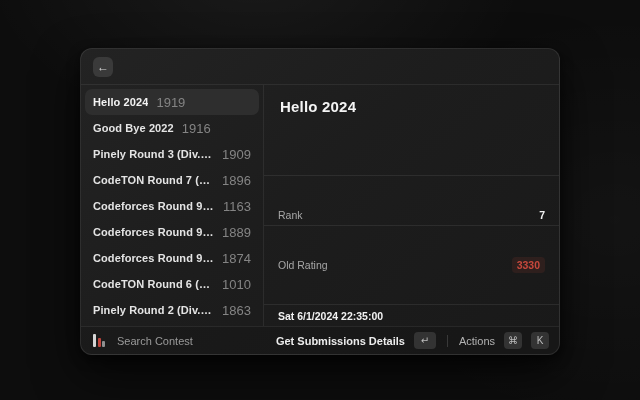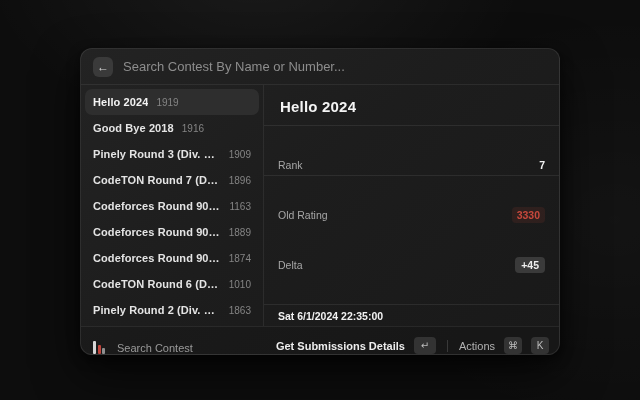--- a/index.html
+++ b/index.html
@@ -89,21 +89,21 @@
   .list-row.selected { background: #2e2e2e; }
   .row-title {
     color: #e4e4e4;
     font-size: 11px;
     font-weight: 700;
     letter-spacing: 0.1px;
     overflow: hidden;
     text-overflow: ellipsis;
   }
   .list-row.selected .row-title { color: #f3f3f3; }
-  .row-num { color: #848484; font-size: 10px; flex: 0 0 auto; }
+  .row-num { color: #848484; font-size: 13px; flex: 0 0 auto; }
 
   
   .detail-title {
     padding: 13px 16px 10px 16px;
     color: #f4f4f4;
     font-size: 15px;
     font-weight: 700;
     letter-spacing: 0.2px;
   }
   .detail-spacer { flex: 1; }
@@ -135,21 +135,21 @@
     background: #3a3a3a;
     border-radius: 4px;
     padding: 2px 6px;
   }
 
   
   .footer {
     flex: 0 0 28px;
     border-top: 1px solid rgba(255,255,255,0.07);
     display: flex;
-    align-items: flex-end;
+    align-items: center;
     padding: 0 10px;
     gap: 8px;
     background: rgba(0,0,0,0.08);
   }
   .cf-icon { display: flex; align-items: flex-end; gap: 1.5px; height: 13px; margin-left: 2px; }
   .cf-icon .bar { width: 3px; border-radius: 1px; }
   .cf-icon .b1 { height: 13px; background: #d6d6d6; }
   .cf-icon .b2 { height: 9px;  background: #c0443c; }
   .cf-icon .b3 { height: 6px;  background: #8f8f8f; }
   .footer-app { color: #9a9a9a; font-size: 11px; margin-left: 4px; }
@@ -173,32 +173,31 @@
 </style>
 </head>
 <body>
 
 <div class="window">
 
   <div class="searchbar">
     <button class="back-btn">
       <span>←</span>
     </button>
-    <input class="search-input" type="text" placeholder="Search Contest By Name or Number..." style="">
   </div>
 
   <div class="main">
 
     <div class="list-pane">
       <div class="list-row selected">
         <span class="row-title">Hello 2024</span>
         <span class="row-num">1919</span>
       </div>
       <div class="list-row">
-        <span class="row-title">Good Bye 2018</span>
+        <span class="row-title">Good Bye 2022</span>
         <span class="row-num">1916</span>
       </div>
       <div class="list-row">
         <span class="row-title">Pinely Round 3 (Div. 1 + Div. 2)</span>
         <span class="row-num">1909</span>
       </div>
       <div class="list-row">
         <span class="row-title">CodeTON Round 7 (Div. 1 + Di...</span>
         <span class="row-num">1896</span>
       </div>
@@ -232,24 +231,20 @@
 
       <div class="meta">
         <div class="meta-row sep-after">
           <span class="meta-label">Rank</span>
           <span class="val-plain">7</span>
         </div>
         <div class="meta-row">
           <span class="meta-label">Old Rating</span>
           <span class="val-red">3330</span>
         </div>
-        <div class="meta-row">
-          <span class="meta-label">Delta</span>
-          <span class="val-badge">+45</span>
-        </div>
         <div class="meta-row sep-before">
           <span class="val-plain">Sat 6/1/2024 22:35:00</span>
         </div>
       </div>
     </div>
   </div>
 
   <div class="footer">
     <span class="cf-icon">
       <span class="bar b1"></span>

